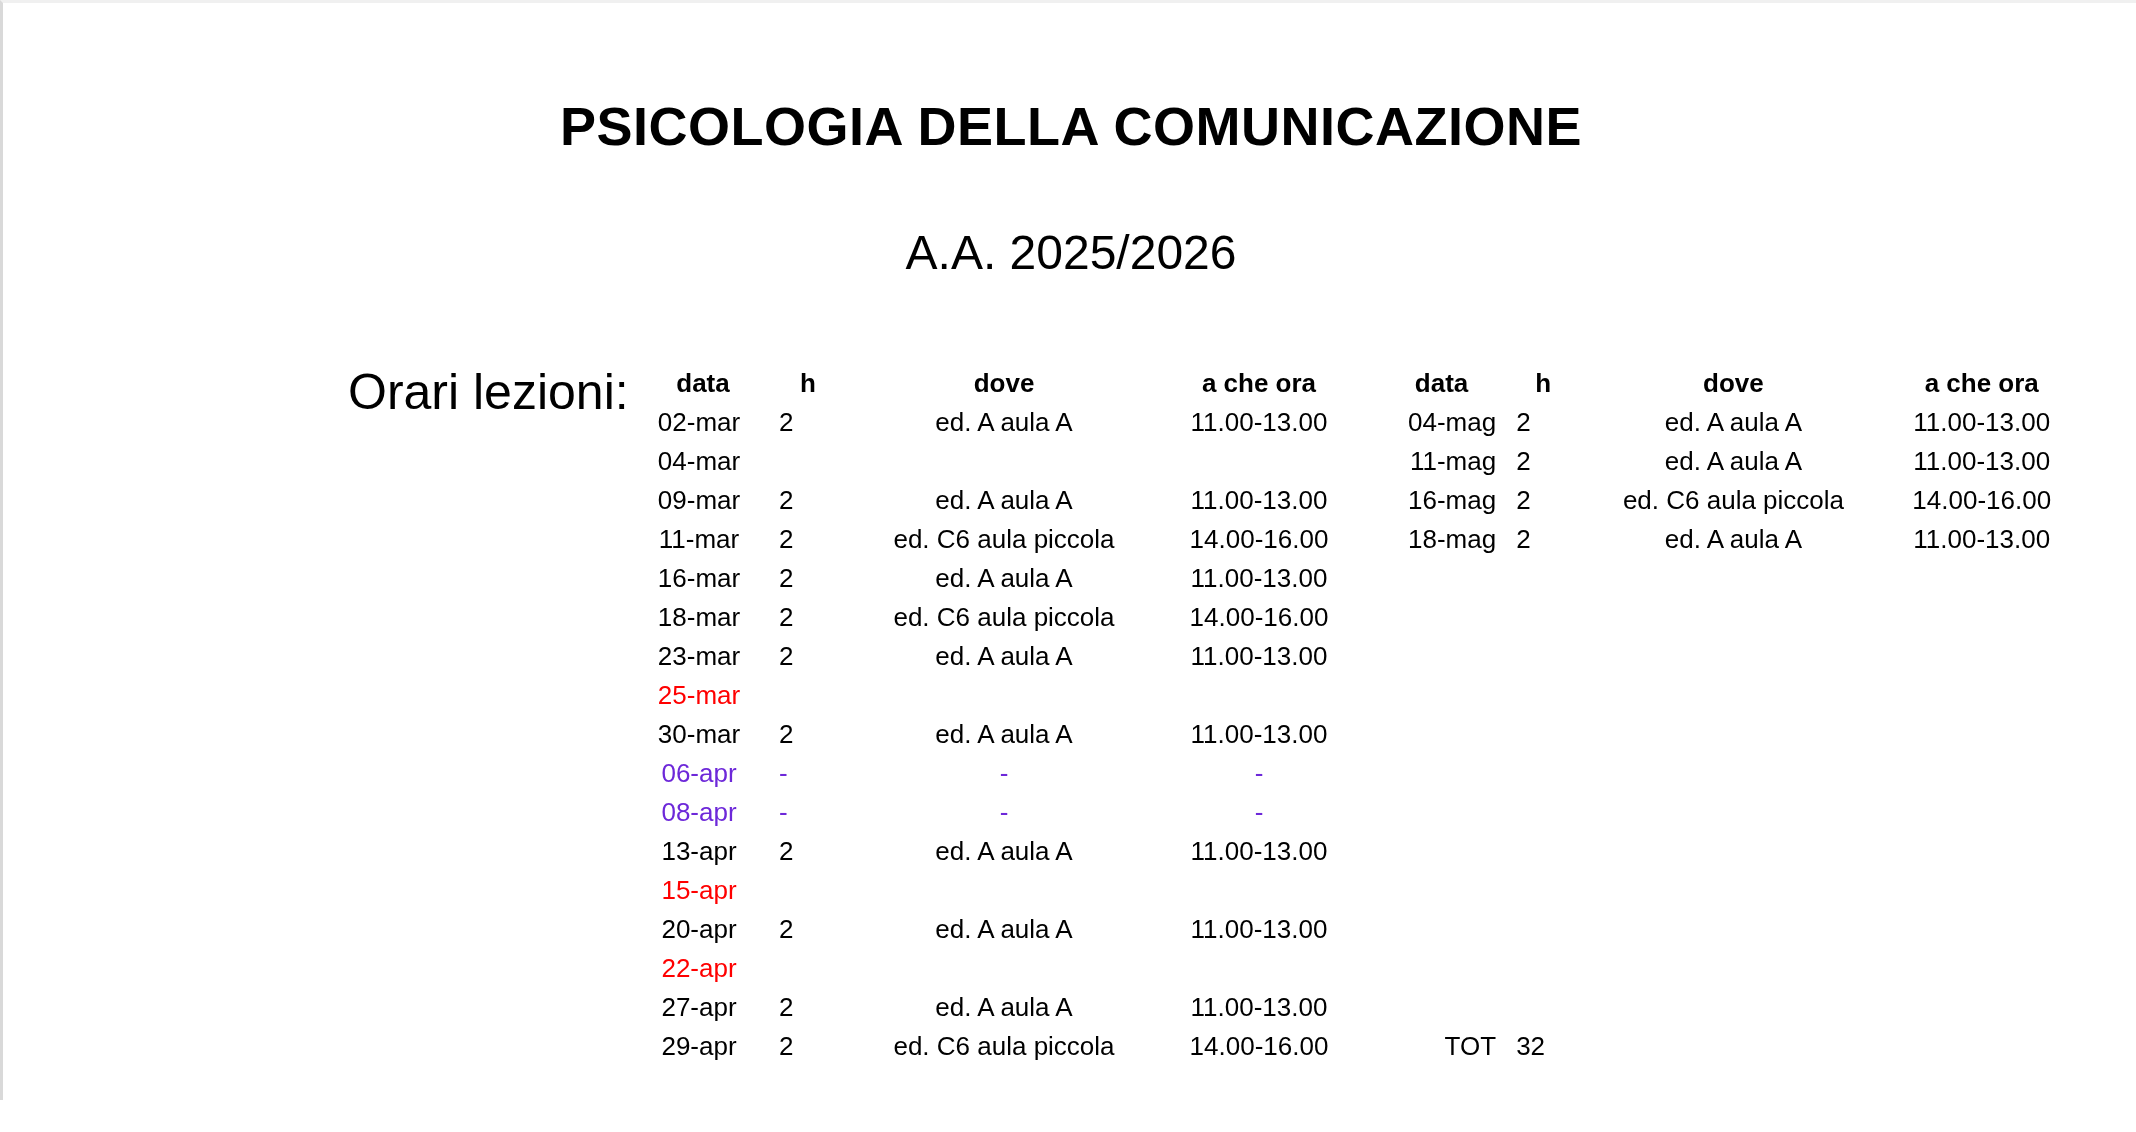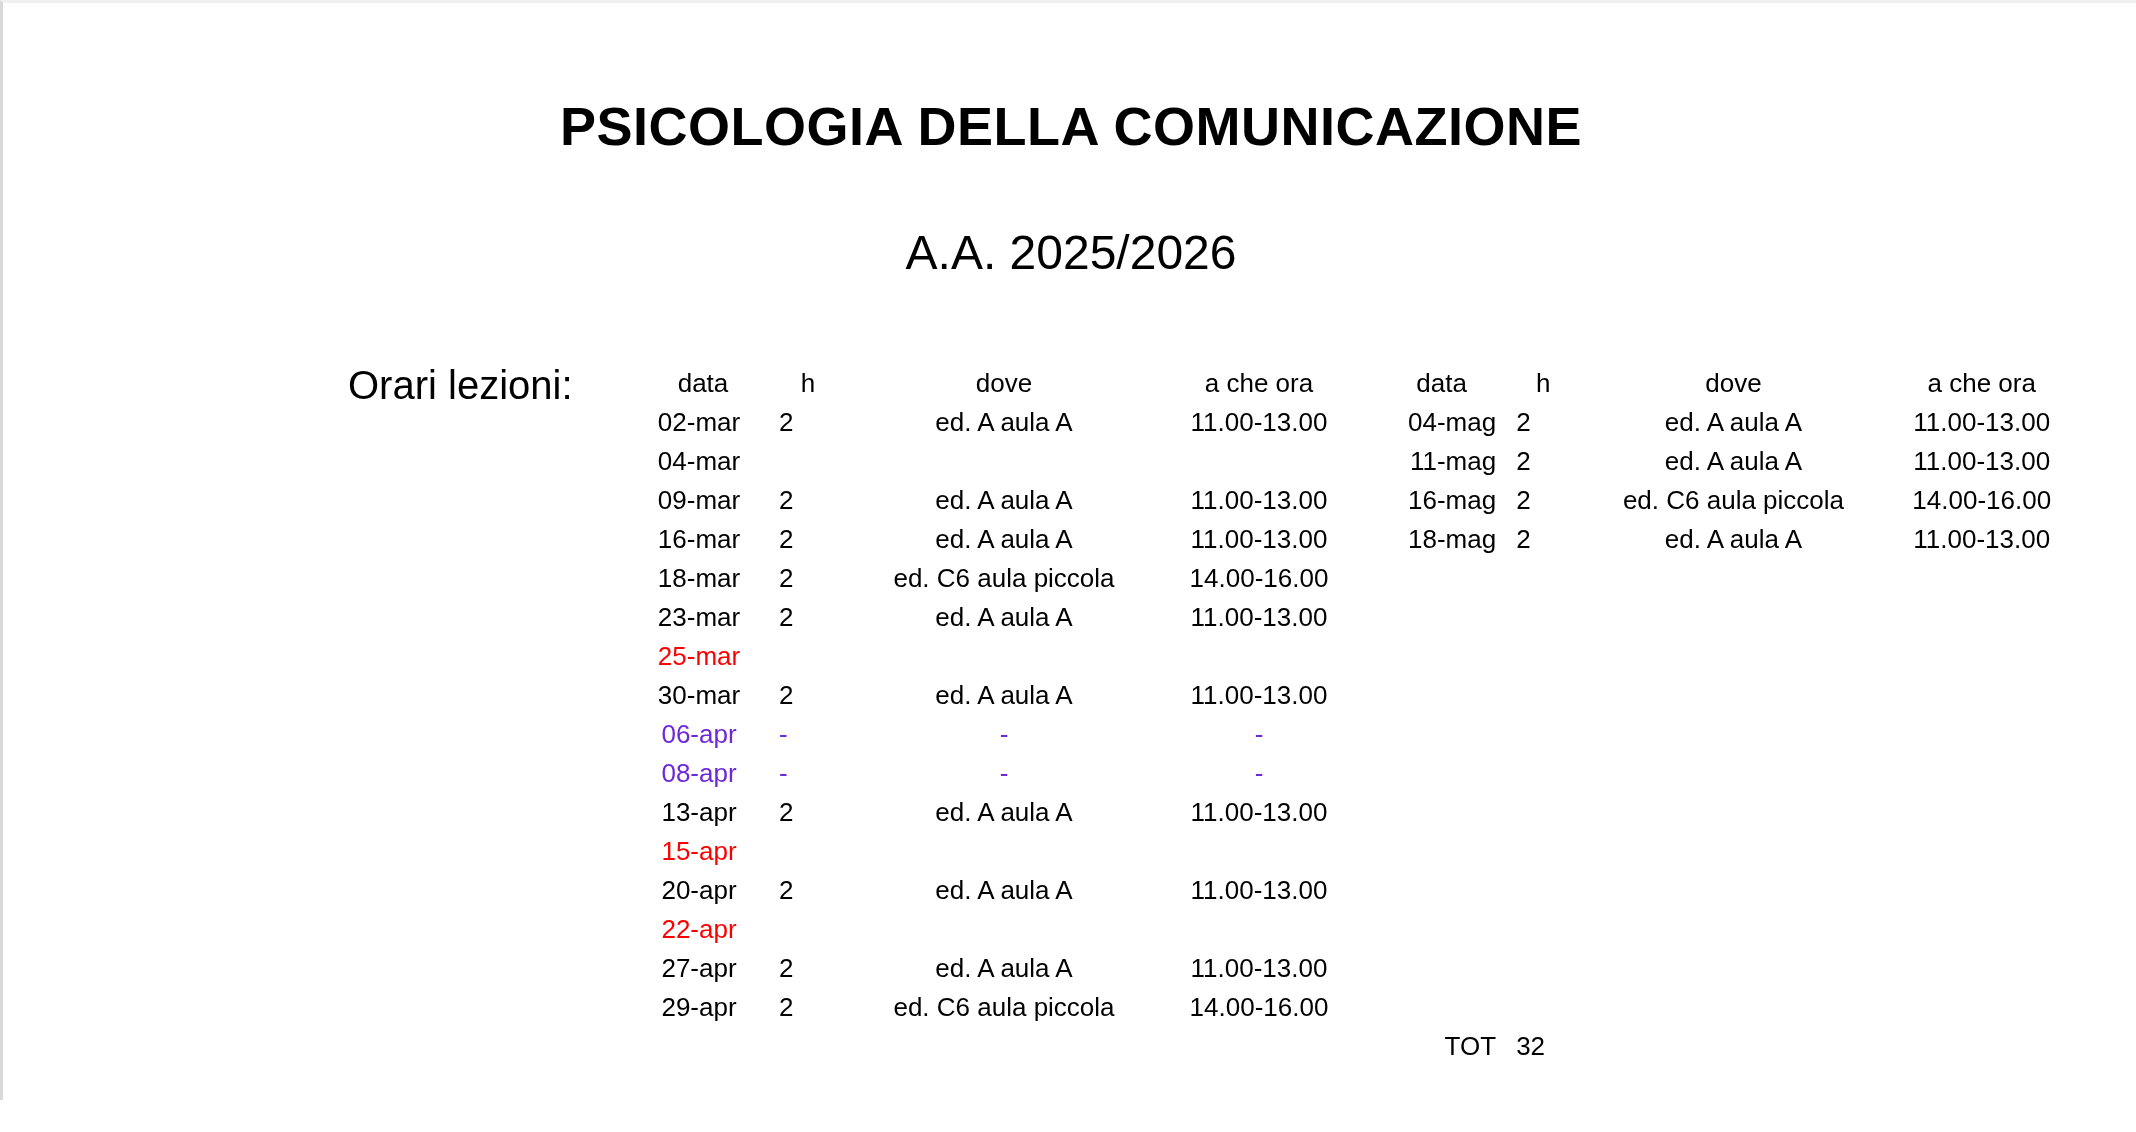--- a/index.html
+++ b/index.html
@@ -41,21 +41,21 @@
     left: 0;
     width: 2136px;
     text-align: center;
     font-size: 48px;
     font-weight: normal;
   }
   .label-orari {
     position: absolute;
     top: 360px;
     left: 345px;
-    font-size: 40px;
+    font-size: 50px;
     font-weight: normal;
     white-space: nowrap;
   }
   .tables {
     position: absolute;
     top: 360px;
     left: 636px;
     width: 1440px;
   }
   table.sched {
@@ -66,21 +66,21 @@
     font-size: 26px;
     font-weight: normal;
     padding: 0;
     height: 39px;
     line-height: 39px;
     text-align: center;
     vertical-align: middle;
     white-space: nowrap;
   }
   table.sched th {
-    font-weight: normal;
+    font-weight: bold;
     height: 40px;
     line-height: 40px;
   }
   
   .t-left .c-data  { width: 120px; padding-right: 8px;}
   .t-left .c-h     { width: 70px;  text-align: left; padding-left: 12px;}
   .t-left .c-dove  { width: 310px; }
   .t-left .c-ora   { width: 200px; }
   .t-left th.c-data { text-align: center; padding-right: 0;}
   .t-left th.c-h    { text-align: center; padding-left: 0;}
@@ -148,20 +148,26 @@
               <td class="c-dove"></td>
               <td class="c-ora"></td>
             </tr>
             <tr>
               <td class="c-data">09-mar</td>
               <td class="c-h">2</td>
               <td class="c-dove">ed. A aula A</td>
               <td class="c-ora">11.00-13.00</td>
             </tr>
             <tr>
+              <td class="c-data">11-mar</td>
+              <td class="c-h">2</td>
+              <td class="c-dove">ed. C6 aula piccola</td>
+              <td class="c-ora">14.00-16.00</td>
+            </tr>
+            <tr>
               <td class="c-data">16-mar</td>
               <td class="c-h">2</td>
               <td class="c-dove">ed. A aula A</td>
               <td class="c-ora">11.00-13.00</td>
             </tr>
             <tr>
               <td class="c-data">18-mar</td>
               <td class="c-h">2</td>
               <td class="c-dove">ed. C6 aula piccola</td>
               <td class="c-ora">14.00-16.00</td>

